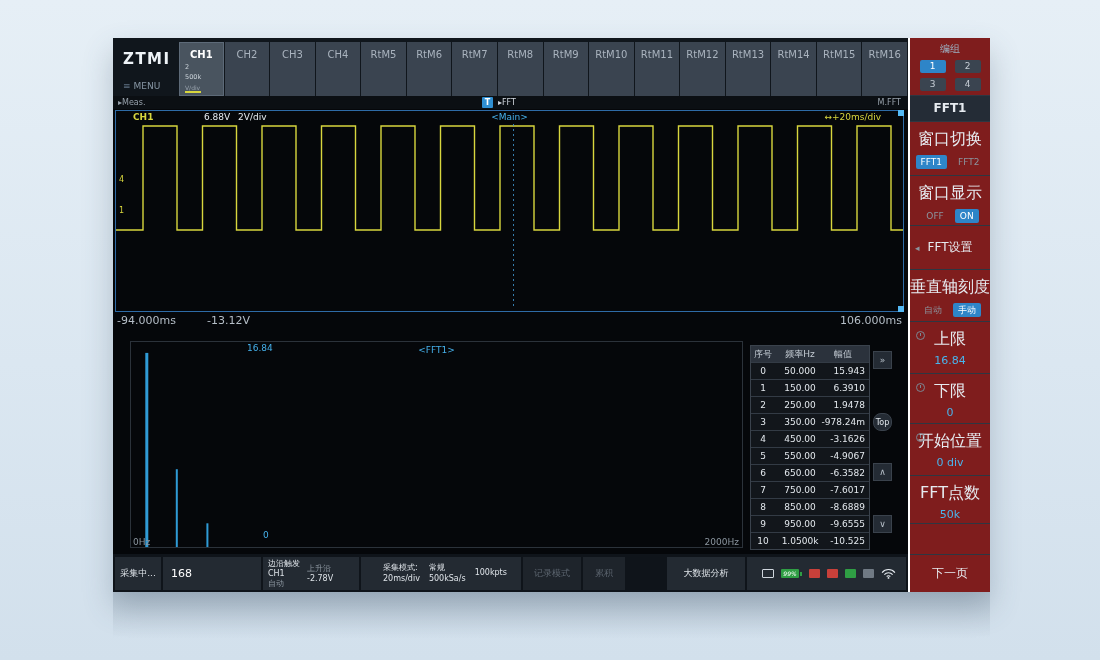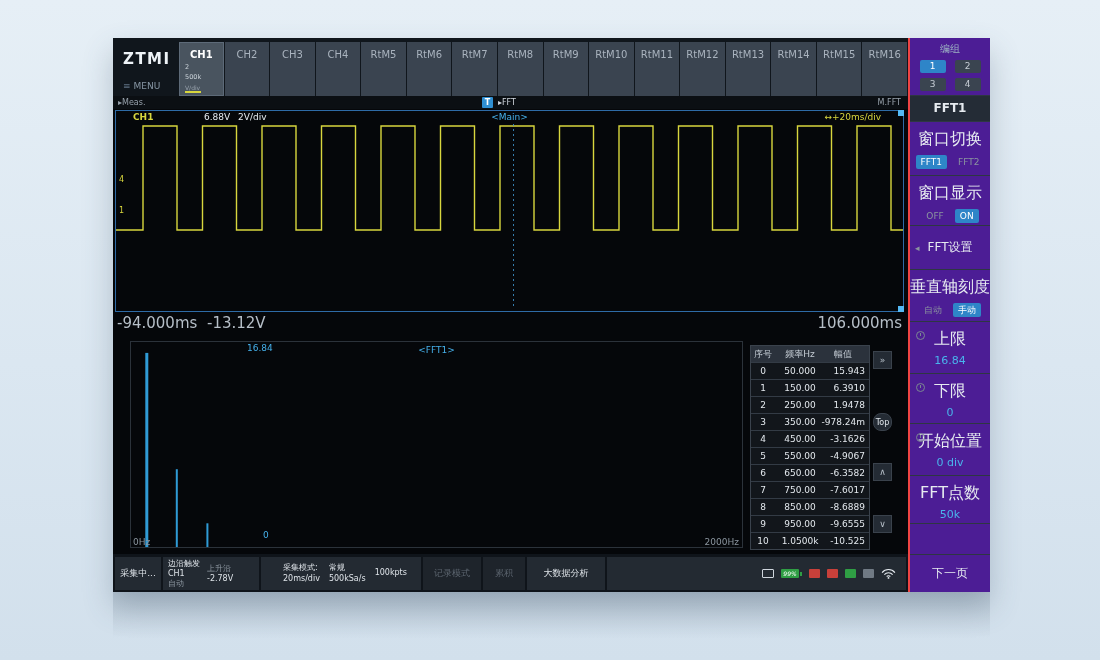--- a/index.html
+++ b/index.html
@@ -37,21 +37,21 @@
 .wi-main{position:absolute;left:0;width:100%;text-align:center;color:#45b0ea;}
 .wi-tb{position:absolute;right:22px;color:#d8d63e;}
 .wave-svg{position:absolute;left:0;top:0;width:787px;height:200px;}
 .trig-line{position:absolute;left:397px;top:13px;bottom:3px;width:1px;background-image:linear-gradient(#3f93cc 40%,transparent 40%);background-size:1px 5px;opacity:.85;}
 .mk{position:absolute;left:3px;color:#d8d63e;font-size:8px;z-index:3;}
 .mk4{top:64px;}
 .mk1{top:95px;}
 .corner{position:absolute;width:6px;height:6px;background:#54b9f5;}
 .corner.tr{right:-1px;top:-1px;}
 .corner.br{right:-1px;bottom:-1px;}
-.wave-axis{position:absolute;left:2px;top:218px;width:789px;height:12px;font-size:15px;color:#b6bfc8;}
+.wave-axis{position:absolute;left:2px;top:218px;width:789px;height:12px;font-size:11px;color:#b6bfc8;}
 .wa-l{position:absolute;left:2px;}
 .wa-m{position:absolute;left:92px;}
 .wa-r{position:absolute;right:2px;}
 
 .fft-plot{position:absolute;left:17px;top:245px;width:613px;height:207px;border:1px solid #2b323a;}
 .fp-peak{position:absolute;left:116px;top:1px;color:#45b0ea;font-size:9px;}
 .fp-title{position:absolute;left:0;top:3px;width:100%;text-align:center;color:#45b0ea;font-size:9px;}
 .fft-svg{position:absolute;left:0;top:0;width:611px;height:205px;}
 .fp-zero{position:absolute;left:132px;bottom:7px;color:#45b0ea;font-size:9px;}
 .fp-hzl{position:absolute;left:2px;bottom:0;color:#8b959f;font-size:9px;}
@@ -76,33 +76,33 @@
 .seg{background:#232a32;display:flex;align-items:center;color:#dfe4e9;}
 .seg-acq{width:46px;justify-content:center;font-size:9px;}
 .seg-count{width:98px;padding-left:8px;font-size:11px;color:#fff;}
 .seg-trig{width:96px;font-size:8px;gap:7px;padding-left:5px;}
 .trig-col{display:flex;flex-direction:column;line-height:1.25;}
 .dim{color:#8b959f;}
 .seg-acqm{width:160px;font-size:8px;gap:9px;padding-left:22px;}
 .acq-col{display:flex;flex-direction:column;line-height:1.3;}
 .seg-rec{width:58px;justify-content:center;font-size:9px;color:#5c656f;background:#1e242b;}
 .seg-accu{width:42px;justify-content:center;font-size:9px;color:#5c656f;background:#1e242b;}
-.seg-big{width:78px;justify-content:center;font-size:9px;}
+.seg-big{width:78px;justify-content:center;font-size:9px;margin-left:40px;}
 .seg-icons{flex:1;justify-content:flex-end;gap:7px;padding-right:10px;}
 .ic-shot{width:12px;height:9px;border:1px solid #cfd6dd;border-radius:1px;display:inline-block;}
 .batt{display:flex;align-items:center;gap:1px;}
 .batt-body{width:18px;height:9px;background:#2f9e44;border-radius:1px;color:#fff;font-size:6px;font-style:normal;display:flex;align-items:center;justify-content:center;}
 .batt-nub{width:2px;height:4px;background:#2f9e44;display:inline-block;}
 .sq{width:11px;height:9px;border-radius:1px;display:inline-block;}
 .sq.red{background:#c8403a;}
 .sq.green{background:#2f9e44;}
 .sq.gray{background:#707a84;}
 .ic-wifi{width:15px;height:11px;}
 
-.side-panel{width:82px;background:#4c1d95;border-left:2px solid #ef4444;display:flex;flex-direction:column;color:#e6ebf0;}
+.side-panel{width:82px;background:#7f1d1d;border-left:2px solid #ffffff;display:flex;flex-direction:column;color:#e6ebf0;}
 .sp-group{height:58px;border-bottom:1px solid #2e3742;padding-top:4px;text-align:center;}
 .sp-group-label{font-size:10px;color:#9db2c4;}
 .group-grid{display:grid;grid-template-columns:26px 26px;gap:5px 9px;justify-content:center;margin-top:4px;}
 .gbtn{height:13px;line-height:13px;background:#3a4450;color:#c6cdd5;font-size:9px;border-radius:2px;}
 .gbtn.active{background:#2e85c8;color:#fff;}
 .sp-title{height:26px;line-height:25px;text-align:center;font-size:12px;font-weight:bold;background:#242c36;border-bottom:1px solid #2e3742;}
 .sp-sec{border-bottom:1px solid #2e3742;text-align:center;position:relative;}
 .sp-label{font-size:16px;padding-top:7px;}
 .toggle-row{display:flex;justify-content:center;align-items:center;gap:6px;margin-top:5px;}
 .tbtn{border:none;background:transparent;color:#8b959f;font-size:9px;font-family:inherit;height:14px;line-height:14px;padding:0 5px;}
@@ -304,20 +304,21 @@
       <div class="ft-scroll">
         <button class="fs-btn fs-jump">»</button>
         <button class="fs-btn fs-top">Top</button>
         <button class="fs-btn fs-up">∧</button>
         <button class="fs-btn fs-down">∨</button>
       </div>
     </div>
 
     <div class="statusbar">
       <div class="seg seg-acq">采集中...</div>
+      <div class="seg seg-count">168</div>
       <div class="seg seg-trig">
         <div class="trig-col">
           <span>边沿触发</span>
           <span>CH1</span>
           <span class="dim">自动</span>
         </div>
         <div class="trig-col">
           <span class="dim">上升沿</span>
           <span>-2.78V</span>
         </div>

